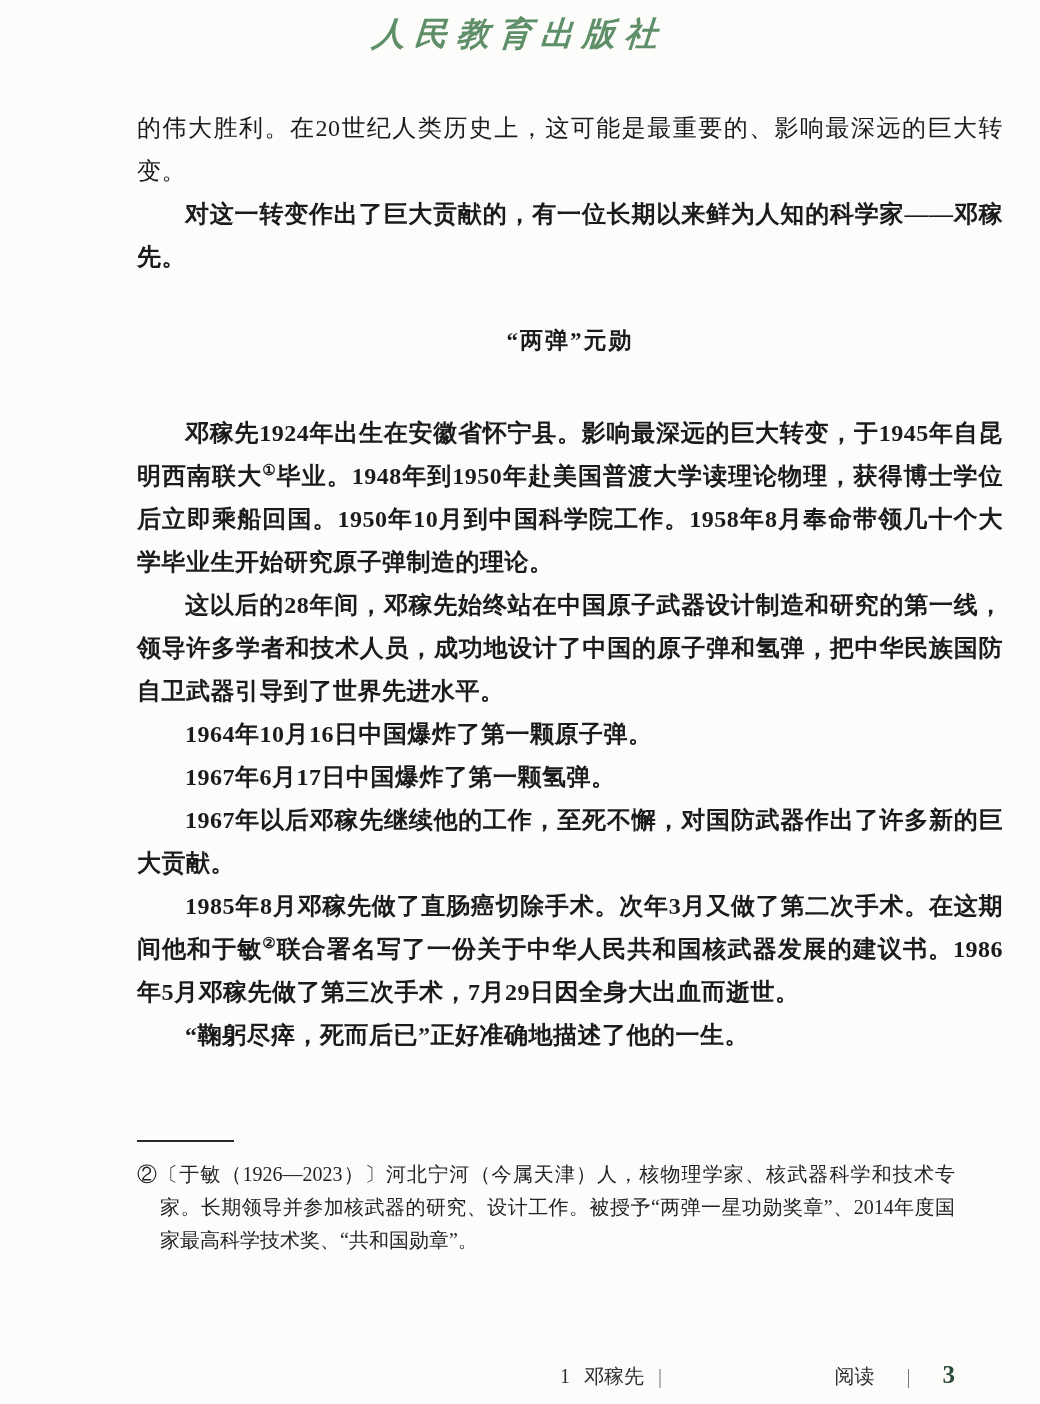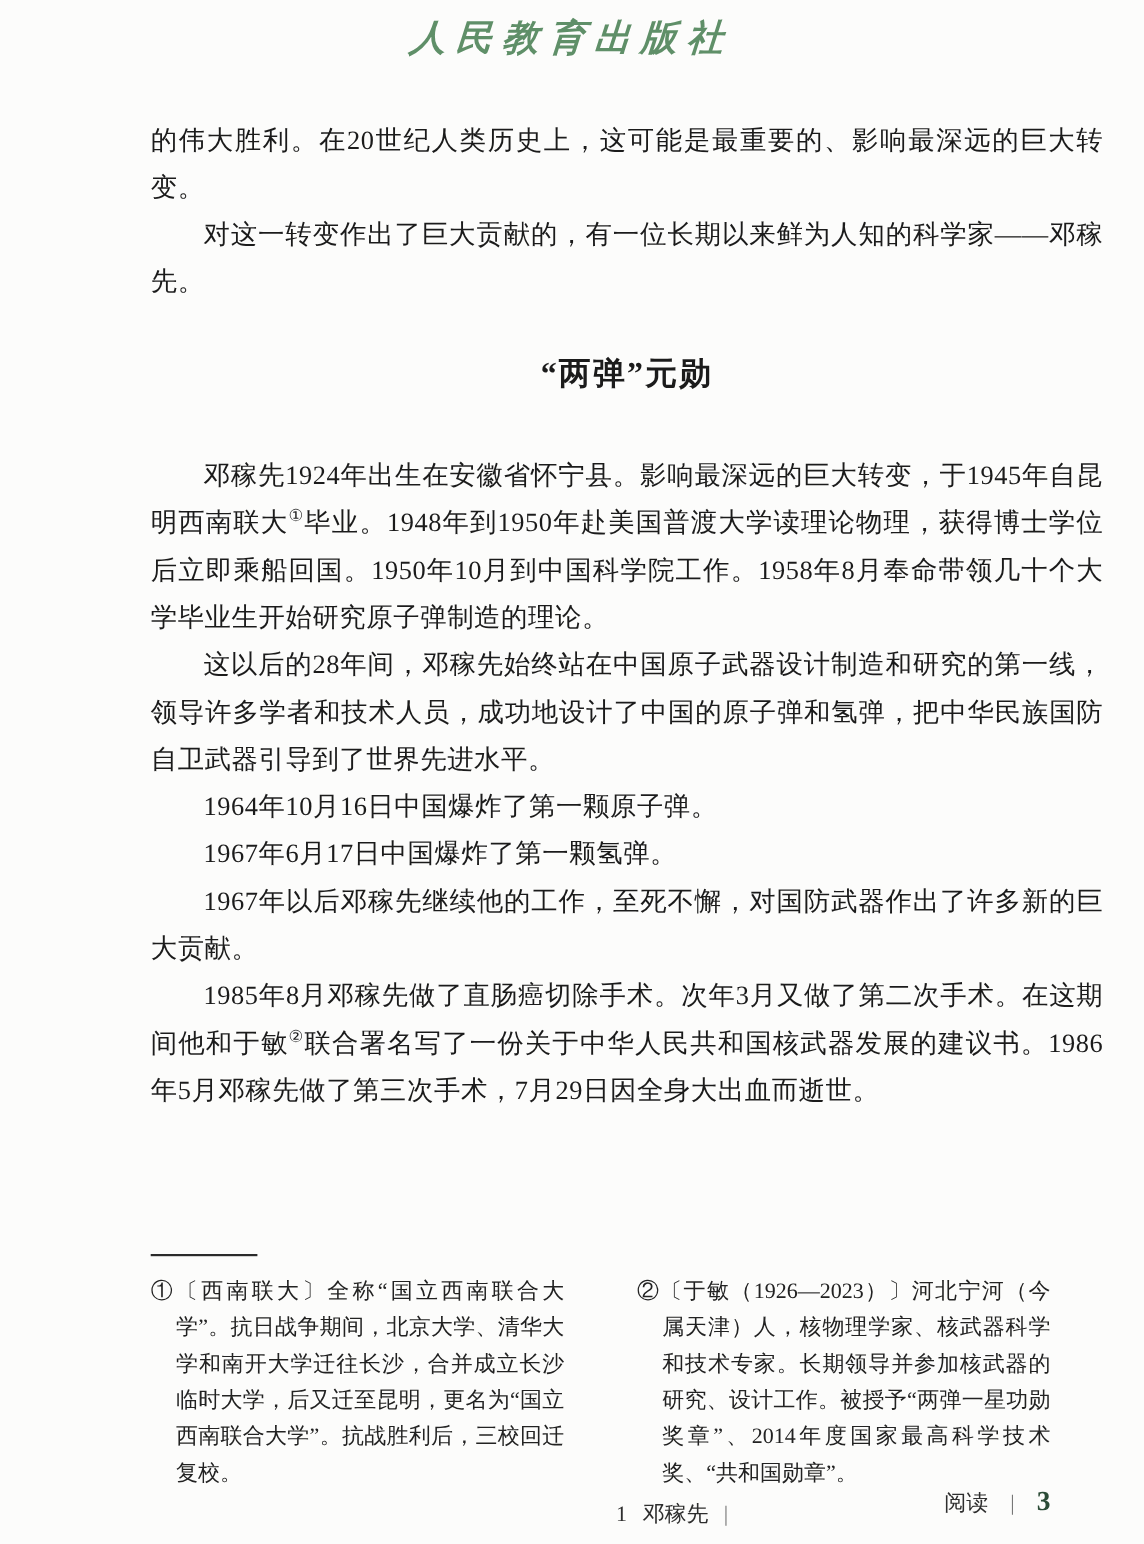--- a/index.html
+++ b/index.html
@@ -29,23 +29,23 @@
   .content {
     margin-left: 137px;
     margin-right: 37px;
     padding-top: 50px;
     font-size: 24px;
     line-height: 43px;
     text-align: justify;
     letter-spacing: 0.5px;
   }
   .content p { margin: 0; }
-  .indent { text-indent: 2em; }
+  .indent { text-indent: 2em; font-weight: bold; }
   .heading {
-    font-size: 29px;
+    font-size: 23px;
     font-weight: bold;
     text-align: center;
     letter-spacing: 2px;
     margin: 40px 0 50px 0;
     text-indent: 0;
   }
   .fn-ref {
     font-size: 15px;
     vertical-align: super;
     line-height: 0;
@@ -86,24 +86,24 @@
     position: absolute;
     left: 560px;
     bottom: 0;
     display: flex;
     align-items: baseline;
     gap: 14px;
   }
   .footer-right {
     position: absolute;
     right: 85px;
-    bottom: 10px;
+    bottom: 0;
     display: flex;
     align-items: baseline;
-    gap: 20px;
+    gap: 32px;
   }
   .footer-sep { color: #777; font-weight: normal; }
   .page-number {
     font-size: 25px;
     font-weight: bold;
     color: #2b4b36;
   }
 </style>
 </head>
 <body>
@@ -126,27 +126,27 @@
 
     <p class="body-text indent">1964年10月16日中国爆炸了第一颗原子弹。</p>
 
     <p class="body-text indent">1967年6月17日中国爆炸了第一颗氢弹。</p>
 
 
     <p class="body-text indent">1967年以后邓稼先继续他的工作，至死不懈，对国防武器作出了许多新的巨大贡献。</p>
 
     <p class="body-text indent"><span>1985年8月邓稼先做了直肠癌切除手术。次年3月又做了第二次手术。在这期间他和于敏</span><sup class="fn-ref">②</sup><span>联合署名写了一份关于中华人民共和国核武器发展的建议书。1986年5月邓稼先做了第三次手术，7月29日因全身大出血而逝世。</span></p>
 
+    <p class="body-text indent">“鞠躬尽瘁，死而后已”正好准确地描述了他的一生。</p>
 
   </main>
 
   <section class="footnotes">
     <div class="fn-rule"></div>
     <div class="fn-columns">
-      <p class="footnote">①〔西南联大〕全称“国立西南联合大学”。抗日战争期间，北京大学、清华大学和南开大学迁往长沙，合并成立长沙临时大学，后又迁至昆明，更名为“国立西南联合大学”。抗战胜利后，三校回迁复校。</p>
       <p class="footnote">②〔于敏（1926—2023）〕河北宁河（今属天津）人，核物理学家、核武器科学和技术专家。长期领导并参加核武器的研究、设计工作。被授予“两弹一星功勋奖章”、2014年度国家最高科学技术奖、“共和国勋章”。</p>
     </div>
   </section>
 
   <footer class="page-footer">
     <div class="footer-left">
       <span>1</span>
       <span>邓稼先</span>
       <span class="footer-sep">|</span>
     </div>

